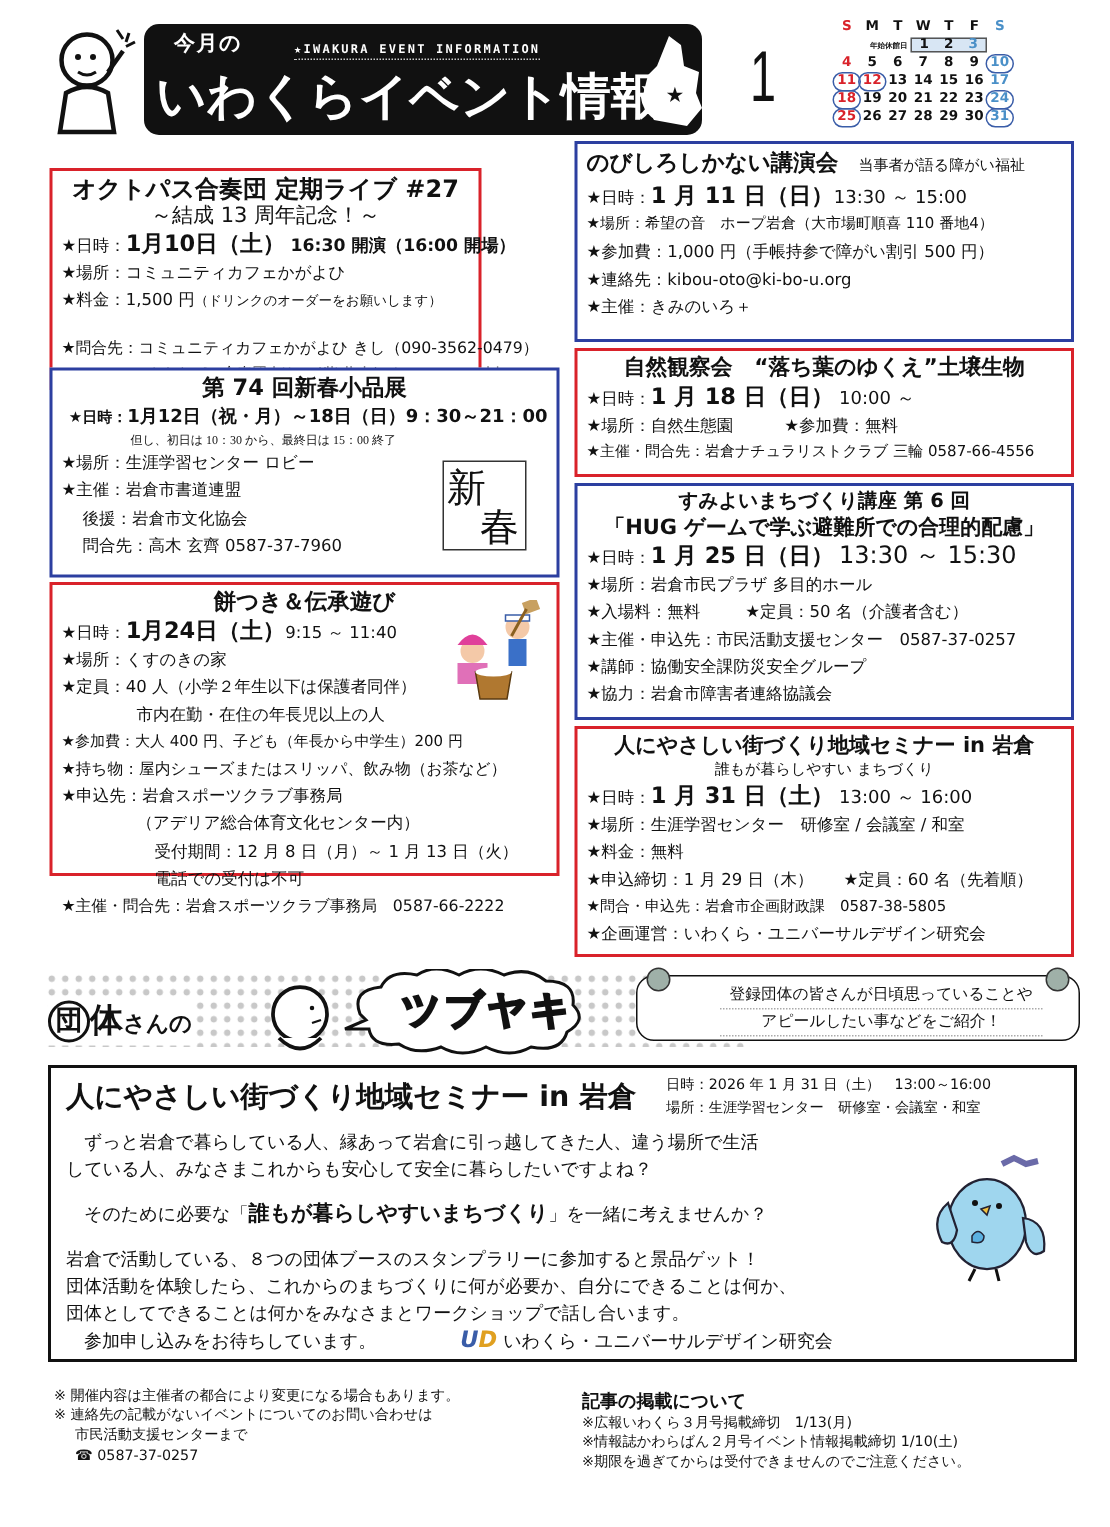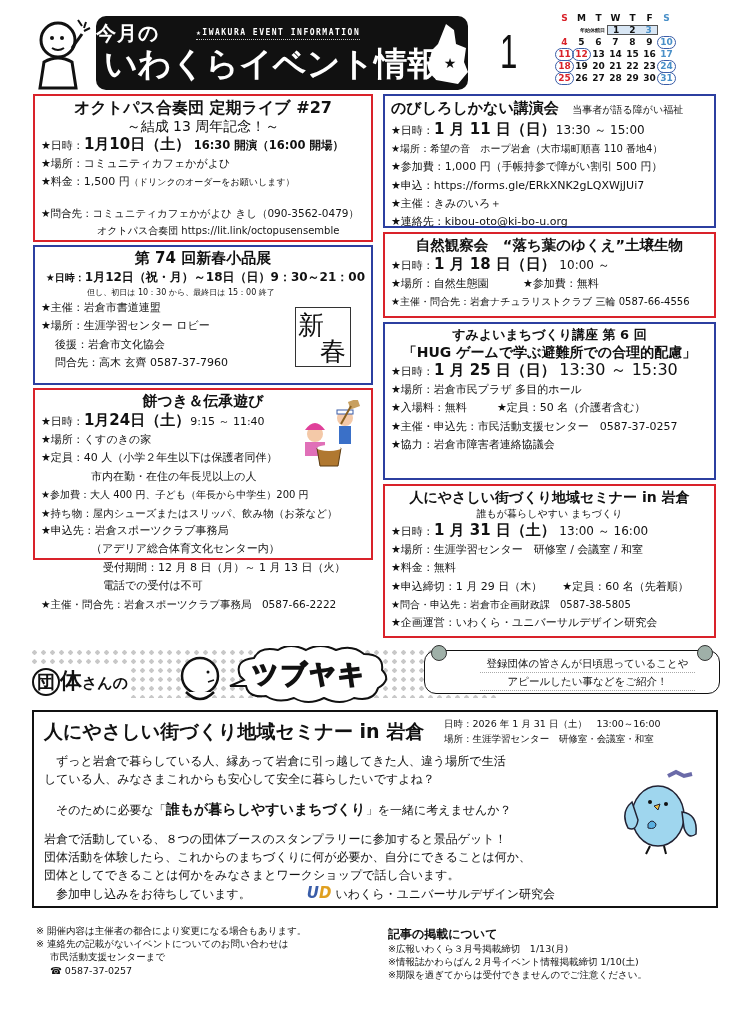--- a/index.html
+++ b/index.html
@@ -3,21 +3,21 @@
 <meta charset="utf-8">
 <style>
   * { box-sizing: border-box; margin: 0; padding: 0; }
   html, body { width: 740px; height: 1018px; background: #fff; overflow: hidden; }
   body { font-family: "DejaVu Sans", "Liberation Sans", sans-serif; color: #111; position: relative; }
 
   
   .header { position: absolute; left: 30px; top: 8px; width: 450px; height: 82px; }
   .mascot { position: absolute; left: 0; top: 4px; width: 72px; height: 78px; }
   .title-banner { position: absolute; left: 66px; top: 8px; width: 372px; height: 74px; background: #111; border-radius: 10px; color: #fff; }
-  .title-small { position: absolute; left: 0; top: 4px; font-size: 20px; font-weight: bold; letter-spacing: 1px; }
+  .title-small { position: absolute; left: 20px; top: 4px; font-size: 14px; font-weight: bold; letter-spacing: 1px; }
   .title-en { position: absolute; left: 100px; top: 12px; font-family: "DejaVu Sans Mono", monospace; font-size: 8px; letter-spacing: 1.5px; font-weight: bold; border-bottom: 1px dotted #ccc; padding-bottom: 2px; }
   .title-big { position: absolute; left: 8px; top: 28px; font-size: 33px; font-weight: bold; letter-spacing: 0px; line-height: 40px; }
   .map-icon { position: absolute; left: 404px; top: 14px; width: 44px; height: 64px; }
 
   .month-num { position: absolute; left: 500px; top: 28px; font-size: 48px; font-family: "Liberation Sans", sans-serif; line-height: 48px; transform: scaleX(0.65); transform-origin: left; }
 
   .calendar { position: absolute; left: 556px; top: 12px; width: 130px; font-family: "DejaVu Sans", sans-serif; }
   .cal-row { display: flex; height: 12px; align-items: center; }
   .cal-cell { width: 17px; text-align: center; font-size: 9px; font-weight: bold; position: relative; line-height: 11px; }
   .cal-cell.red { color: #d9222a; }
@@ -32,40 +32,40 @@
   .box { position: absolute; border: 2px solid; background: #fff; padding: 2px 6px; }
   .box.red { border-color: #d9222a; }
   .box.blue { border-color: #2c3fa0; }
   .ev-title { font-weight: bold; text-align: center; font-size: 15px; line-height: 19px; white-space: nowrap; }
   .ev-sub { text-align: center; font-size: 14px; line-height: 18px; white-space: nowrap; }
   .ev-line { font-size: 11px; line-height: 18.2px; white-space: nowrap; }
   .ev-line.indent { padding-left: 14px; }
   .ev-line.indent2 { padding-left: 68px; }
   .ev-line .big { font-size: 15px; font-weight: bold; }
   .ev-line .sm { font-size: 9px; }
-  .ev-note { font-size: 8px; line-height: 12px; padding-left: 90px; white-space: nowrap; }
+  .ev-note { font-size: 8px; line-height: 12px; padding-left: 90px; white-space: nowrap; font-family: Liberation Serif, serif; }
   .inline-right { display: inline-block; margin-left: 18px; }
 
   
   .shinshun { position: absolute; right: 20px; top: 60px; width: 56px; height: 60px; border: 1.2px solid #333; font-family: "DejaVu Serif", serif; }
   .shinshun span { position: absolute; font-size: 26px; }
   .shinshun .s1 { left: 2px; top: 0px; }
   .shinshun .s2 { left: 24px; top: 26px; }
 
   .mochi-illust { position: absolute; right: 8px; top: 10px; width: 64px; height: 68px; }
 
   
   .dotbg { position: absolute; left: 30px; top: 648px; width: 470px; height: 50px;
     background-image: radial-gradient(circle, #c8c8c8 2px, transparent 2.4px); background-size: 9px 9px; }
   .tsubu-title { position: absolute; left: 32px; top: 666px; font-size: 22px; font-weight: bold; line-height: 30px; background: #fff; padding-right: 2px; }
   .tsubu-title .circ { display: inline-block; width: 28px; height: 28px; border: 2.5px solid #111; border-radius: 50%; text-align: center; font-size: 18px; line-height: 23px; vertical-align: middle; }
   .tsubu-title .small { font-size: 15px; }
   .tsubu-head { position: absolute; left: 178px; top: 654px; width: 46px; height: 48px; }
   .tsubu-cloud { position: absolute; left: 226px; top: 646px; width: 186px; height: 58px; }
-  .tsubu-cloud-text { position: absolute; left: 252px; top: 656px; width: 130px; text-align: left; font-size: 26px; font-weight: bold; color: #701a75; -webkit-text-stroke: 1.5px #111; letter-spacing: 2px; line-height: 36px; }
+  .tsubu-cloud-text { position: absolute; left: 252px; top: 656px; width: 130px; text-align: right; font-size: 26px; font-weight: bold; color: #701a75; -webkit-text-stroke: 1.5px #111; letter-spacing: 2px; line-height: 36px; }
   .tsubu-note { position: absolute; left: 424px; top: 650px; width: 296px; height: 44px; border: 1.5px solid #111; border-radius: 12px; background: #fff; padding-left: 31px; }
   .tsubu-note .ln { text-align: center; font-size: 10.5px; line-height: 17px; border-bottom: 1px dotted #aaa; margin: 0 24px; }
   .pin { position: absolute; top: -6px; width: 16px; height: 16px; border-radius: 50%; background: #9fb0a8; border: 1.5px solid #333; }
 
   .seminar-box { position: absolute; left: 32px; top: 710px; width: 686px; height: 198px; border: 2px solid #111; background: #fff; }
   .sem-title { position: absolute; left: 10px; top: 6px; font-size: 19px; font-weight: bold; white-space: nowrap; line-height: 26px; }
   .sem-meta { position: absolute; left: 410px; top: 4px; font-size: 9.5px; line-height: 15px; white-space: nowrap; }
   .sem-p { position: absolute; left: 10px; font-size: 12px; line-height: 18px; white-space: nowrap; }
   .sem-p strong { font-size: 14px; }
   .bird { position: absolute; left: 586px; top: 56px; width: 80px; height: 92px; }
@@ -153,50 +153,50 @@
     <span class="cal-cell red circ-red">25</span>
     <span class="cal-cell">26</span>
     <span class="cal-cell">27</span>
     <span class="cal-cell">28</span>
     <span class="cal-cell">29</span>
     <span class="cal-cell">30</span>
     <span class="cal-cell blue circ-blue">31</span>
   </div>
 </div>
 
-<div class="box red" style="left:33px;top:94px;width:340px;height:148px;">
+<div class="box red" style="left:33px;top:112px;width:288px;height:148px;">
   <div class="ev-title" style="font-size:16px;">オクトパス合奏団 定期ライブ #27</div>
   <div class="ev-sub">～結成 13 周年記念！～</div>
   <div class="ev-line">
     <span>★日時：</span><span class="big">1月10日（土）</span>
     <span style="font-weight:bold;font-size:11.5px;">16:30 開演（16:00 開場）</span>
   </div>
   <div class="ev-line">★場所：コミュニティカフェかがよひ</div>
   <div class="ev-line"><span>★料金：1,500 円</span><span class="sm">（ドリンクのオーダーをお願いします）</span></div>
   <div class="ev-line" style="font-size:10.5px;margin-top:12px;">★問合先：コミュニティカフェかがよひ きし（090-3562-0479）</div>
   <div class="ev-line" style="font-size:10px;padding-left:56px;">オクトパス合奏団 https://lit.link/octopusensemble</div>
 </div>
 
 <div class="box blue" style="left:33px;top:245px;width:340px;height:140px;">
   <div class="ev-title" style="font-size:15px;">第 74 回新春小品展</div>
   <div class="ev-line" style="font-weight:bold;font-size:12px;text-align:right;">
     <span style="font-size:10px;">★日時：</span><span>1月12日（祝・月）～18日（日）9：30～21：00</span>
   </div>
   <div class="ev-note" style="padding-left:46px;">但し、初日は 10：30 から、最終日は 15：00 終了</div>
+  <div class="ev-line">★場所：生涯学習センター ロビー</div>
   <div class="ev-line">★主催：岩倉市書道連盟</div>
-  <div class="ev-line">★場所：生涯学習センター ロビー</div>
   <div class="ev-line indent">後援：岩倉市文化協会</div>
   <div class="ev-line indent">問合先：高木 玄齊 0587-37-7960</div>
   <div class="shinshun">
     <span class="s1">新</span>
     <span class="s2">春</span>
   </div>
 </div>
 
-<div class="box red" style="left:33px;top:388px;width:340px;height:172px;">
+<div class="box red" style="left:33px;top:388px;width:340px;height:196px;">
   <div class="ev-title" style="font-size:15px;">餅つき＆伝承遊び</div>
   <div class="ev-line">
     <span>★日時：</span><span class="big">1月24日（土）</span><span>9:15 ～ 11:40</span>
   </div>
   <div class="ev-line">★場所：くすのきの家</div>
   <div class="ev-line">★定員：40 人（小学２年生以下は保護者同伴）</div>
   <div class="ev-line indent2" style="padding-left:50px;">市内在勤・在住の年長児以上の人</div>
   <div class="ev-line" style="font-size:10px;">★参加費：大人 400 円、子ども（年長から中学生）200 円</div>
   <div class="ev-line" style="font-size:10.5px;">★持ち物：屋内シューズまたはスリッパ、飲み物（お茶など）</div>
   <div class="ev-line">★申込先：岩倉スポーツクラブ事務局</div>
@@ -221,23 +221,22 @@
 <div class="box blue" style="left:383px;top:94px;width:333px;height:134px;">
   <div class="ev-line" style="line-height:20px;">
     <span style="font-weight:bold;font-size:15px;">のびしろしかない講演会</span>
     <span style="font-size:10px;margin-left:10px;">当事者が語る障がい福祉</span>
   </div>
   <div class="ev-line">
     <span>★日時：</span><span class="big">1 月 11 日（日）</span><span style="font-size:12px;">13:30 ～ 15:00</span>
   </div>
   <div class="ev-line" style="font-size:10px;">★場所：希望の音　ホープ岩倉（大市場町順喜 110 番地4）</div>
   <div class="ev-line">★参加費：1,000 円（手帳持参で障がい割引 500 円）</div>
-  <div class="ev-line">★申込：https://forms.gle/ERkXNK2gLQXWjJUi7</div>
+  <div class="ev-line">★連絡先：kibou-oto@ki-bo-u.org</div>
   <div class="ev-line">★主催：きみのいろ＋</div>
-  <div class="ev-line">★連絡先：kibou-oto@ki-bo-u.org</div>
 </div>
 
 <div class="box red" style="left:383px;top:232px;width:333px;height:86px;">
   <div class="ev-title" style="font-size:14.5px;">自然観察会　“落ち葉のゆくえ”土壌生物</div>
   <div class="ev-line">
     <span>★日時：</span><span class="big">1 月 18 日（日）</span>
     <span style="font-size:12px;">10:00 ～</span>
   </div>
   <div class="ev-line">
     <span>★場所：自然生態園</span><span class="inline-right" style="margin-left:34px;">★参加費：無料</span>
@@ -250,20 +249,21 @@
   <div class="ev-title" style="font-size:14px;line-height:18px;">「HUG ゲームで学ぶ避難所での合理的配慮」</div>
   <div class="ev-line">
     <span>★日時：</span><span class="big">1 月 25 日（日）</span>
     <span style="font-size:16px;">13:30 ～ 15:30</span>
   </div>
   <div class="ev-line">★場所：岩倉市民プラザ 多目的ホール</div>
   <div class="ev-line">
     <span>★入場料：無料</span><span class="inline-right" style="margin-left:30px;">★定員：50 名（介護者含む）</span>
   </div>
   <div class="ev-line">★主催・申込先：市民活動支援センター　0587-37-0257</div>
+  <div class="ev-line">★講師：協働安全課防災安全グループ</div>
   <div class="ev-line">★協力：岩倉市障害者連絡協議会</div>
 </div>
 
 <div class="box red" style="left:383px;top:484px;width:333px;height:154px;">
   <div class="ev-title" style="font-size:14px;">人にやさしい街づくり地域セミナー in 岩倉</div>
   <div class="ev-sub" style="font-size:10px;line-height:14px;">誰もが暮らしやすい まちづくり</div>
   <div class="ev-line">
     <span>★日時：</span><span class="big">1 月 31 日（土）</span>
     <span style="font-size:12px;">13:00 ～ 16:00</span>
   </div>

